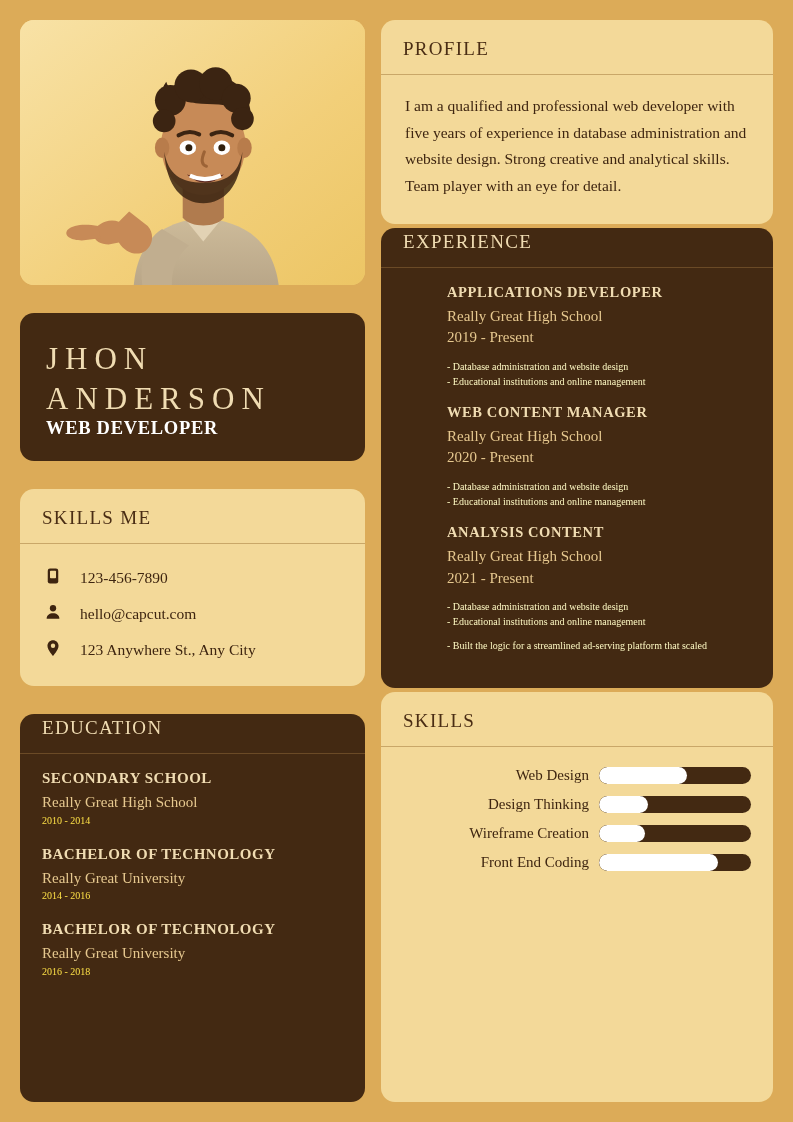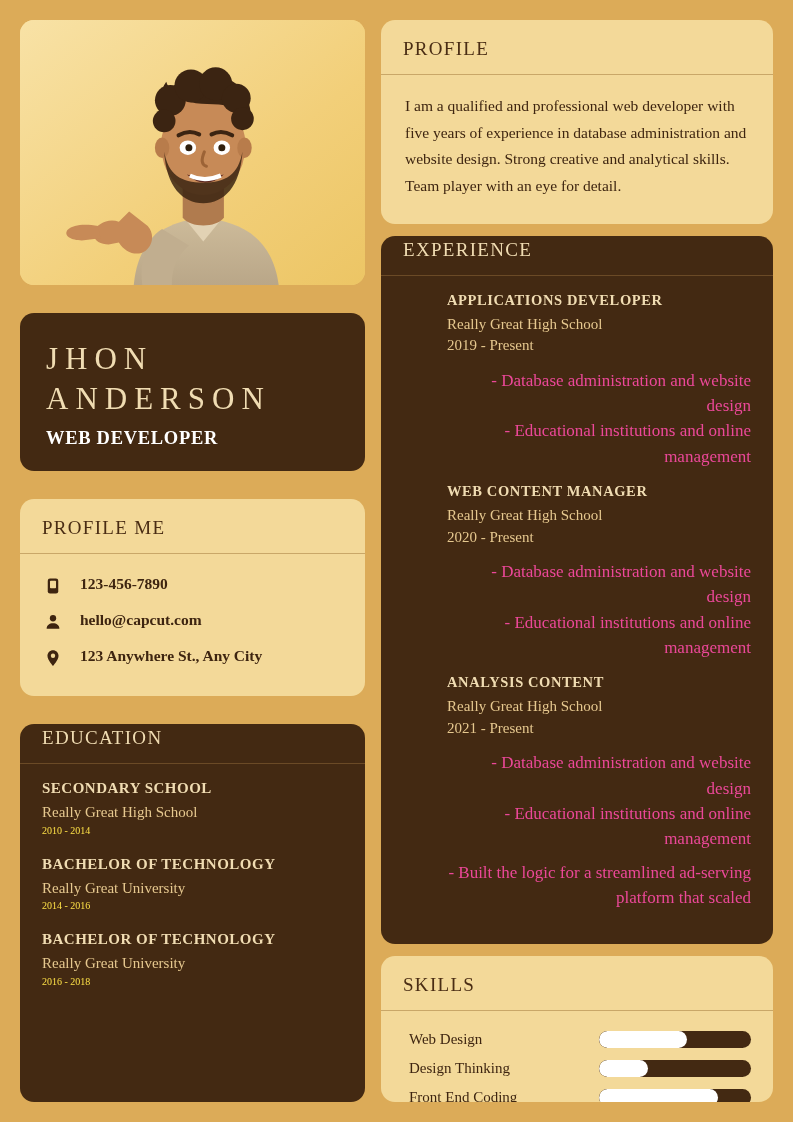--- a/index.html
+++ b/index.html
@@ -21,21 +21,21 @@
   .col-left {
     width: 345px;
     display: flex;
     flex-direction: column;
     gap: 28px;
   }
   .col-right {
     flex: 1;
     display: flex;
     flex-direction: column;
-    gap: 12px;
+    gap: 4px;
   }
 
   
   .photo-card {
     height: 265px;
     border-radius: 14px;
     background: linear-gradient(135deg, #f7dfa0 0%, #f3d27f 55%, #eecb6e 100%);
     overflow: hidden;
     position: relative;
   }
@@ -50,21 +50,20 @@
   }
   .name-first, .name-last {
     font-size: 31px;
     letter-spacing: 7px;
     font-weight: 400;
     color: #f0dcb2;
     line-height: 1.28;
     font-family: "Liberation Serif", serif;
   }
   .name-role {
-    margin-top: 10px;
     font-size: 18.5px;
     letter-spacing: 0.7px;
     font-weight: bold;
     color: #ffffff;
   }
 
   
   .card-light {
     background: #f3d999;
     border-radius: 14px;
@@ -88,24 +87,23 @@
     letter-spacing: 1.3px;
     color: #f0dcb2;
     padding: 3px 22px 14px 22px;
     border-bottom: 1.5px solid #6b4a26;
   }
 
   
   .contact-body { padding: 14px 22px 20px 22px; }
   .contact-row {
     display: flex;
-    align-items: flex-start;
+    align-items: flex-end;
     gap: 16px;
     padding: 7px 0;
-    font-weight: bold;
   }
   .contact-ico {
     width: 22px; height: 22px;
     flex: 0 0 22px;
     display: flex; align-items: center; justify-content: center;
     color: #3e2510;
   }
   .contact-txt {
     font-size: 15.5px;
     color: #3e2510;
@@ -139,24 +137,24 @@
   .exp-role {
     font-size: 14.5px;
     font-weight: bold;
     letter-spacing: 0.6px;
     color: #f0dcb2;
     margin-bottom: 5px;
   }
   .exp-org { font-size: 15px; color: #e6c88f; line-height: 1.45; }
   .exp-years { font-size: 15px; color: #e6c88f; line-height: 1.45; }
   .exp-bullets { margin-top: 11px; }
-  .exp-bullet { font-size: 17px; color: #ec4899; line-height: 1.48; text-align: right; }
-
-  
-  .skills-body { padding: 14px 22px 22px 28px; }
+  .exp-bullet { font-size: 10px; color: #fef9c3; line-height: 1.48; }
+
+  
+  .skills-body { padding: 14px 22px 22px 5px; text-align: right; }
   .skill-row {
     display: flex;
     align-items: center;
     gap: 10px;
     padding: 6px 0;
   }
   .skill-name {
     flex: 1;
     font-size: 15px;
     color: #3e2510;
@@ -237,21 +235,21 @@
       </svg>
     </div>
 
     <div class="name-card">
       <div class="name-first">JHON</div>
       <div class="name-last">ANDERSON</div>
       <div class="name-role">WEB DEVELOPER</div>
     </div>
 
     <div class="card-light">
-      <div class="sec-head-light">PROFILE ME</div>
+      <div class="sec-head-light">SKILLS ME</div>
       <div class="contact-body">
 
         <div class="contact-row">
           <span class="contact-ico">
             <svg width="18" height="18" viewBox="0 0 24 24" fill="#3e2510">
                 <rect x="5" y="2" width="14" height="20" rx="3"></rect>
                 <rect x="8" y="5" width="8" height="10" rx="1" fill="#f3d999"></rect>
               </svg>
           </span>
           <span class="contact-txt">123-456-7890</span>
@@ -365,30 +363,30 @@
         </div>
 
         <div class="skill-row">
           <span class="skill-name">Design Thinking</span>
           <span class="skill-bar">
             <span class="skill-fill" style="width:32%"></span>
           </span>
         </div>
 
         <div class="skill-row">
+          <span class="skill-name">Wireframe Creation</span>
+          <span class="skill-bar">
+            <span class="skill-fill" style="width:30%"></span>
+          </span>
+        </div>
+
+        <div class="skill-row">
           <span class="skill-name">Front End Coding</span>
           <span class="skill-bar">
             <span class="skill-fill" style="width:78%"></span>
           </span>
         </div>
 
-        <div class="skill-row">
-          <span class="skill-name">Wireframe Creation</span>
-          <span class="skill-bar">
-            <span class="skill-fill" style="width:30%"></span>
-          </span>
-        </div>
-
       </div>
     </div>
 
   </div>
 </div>
 
 </body></html>

